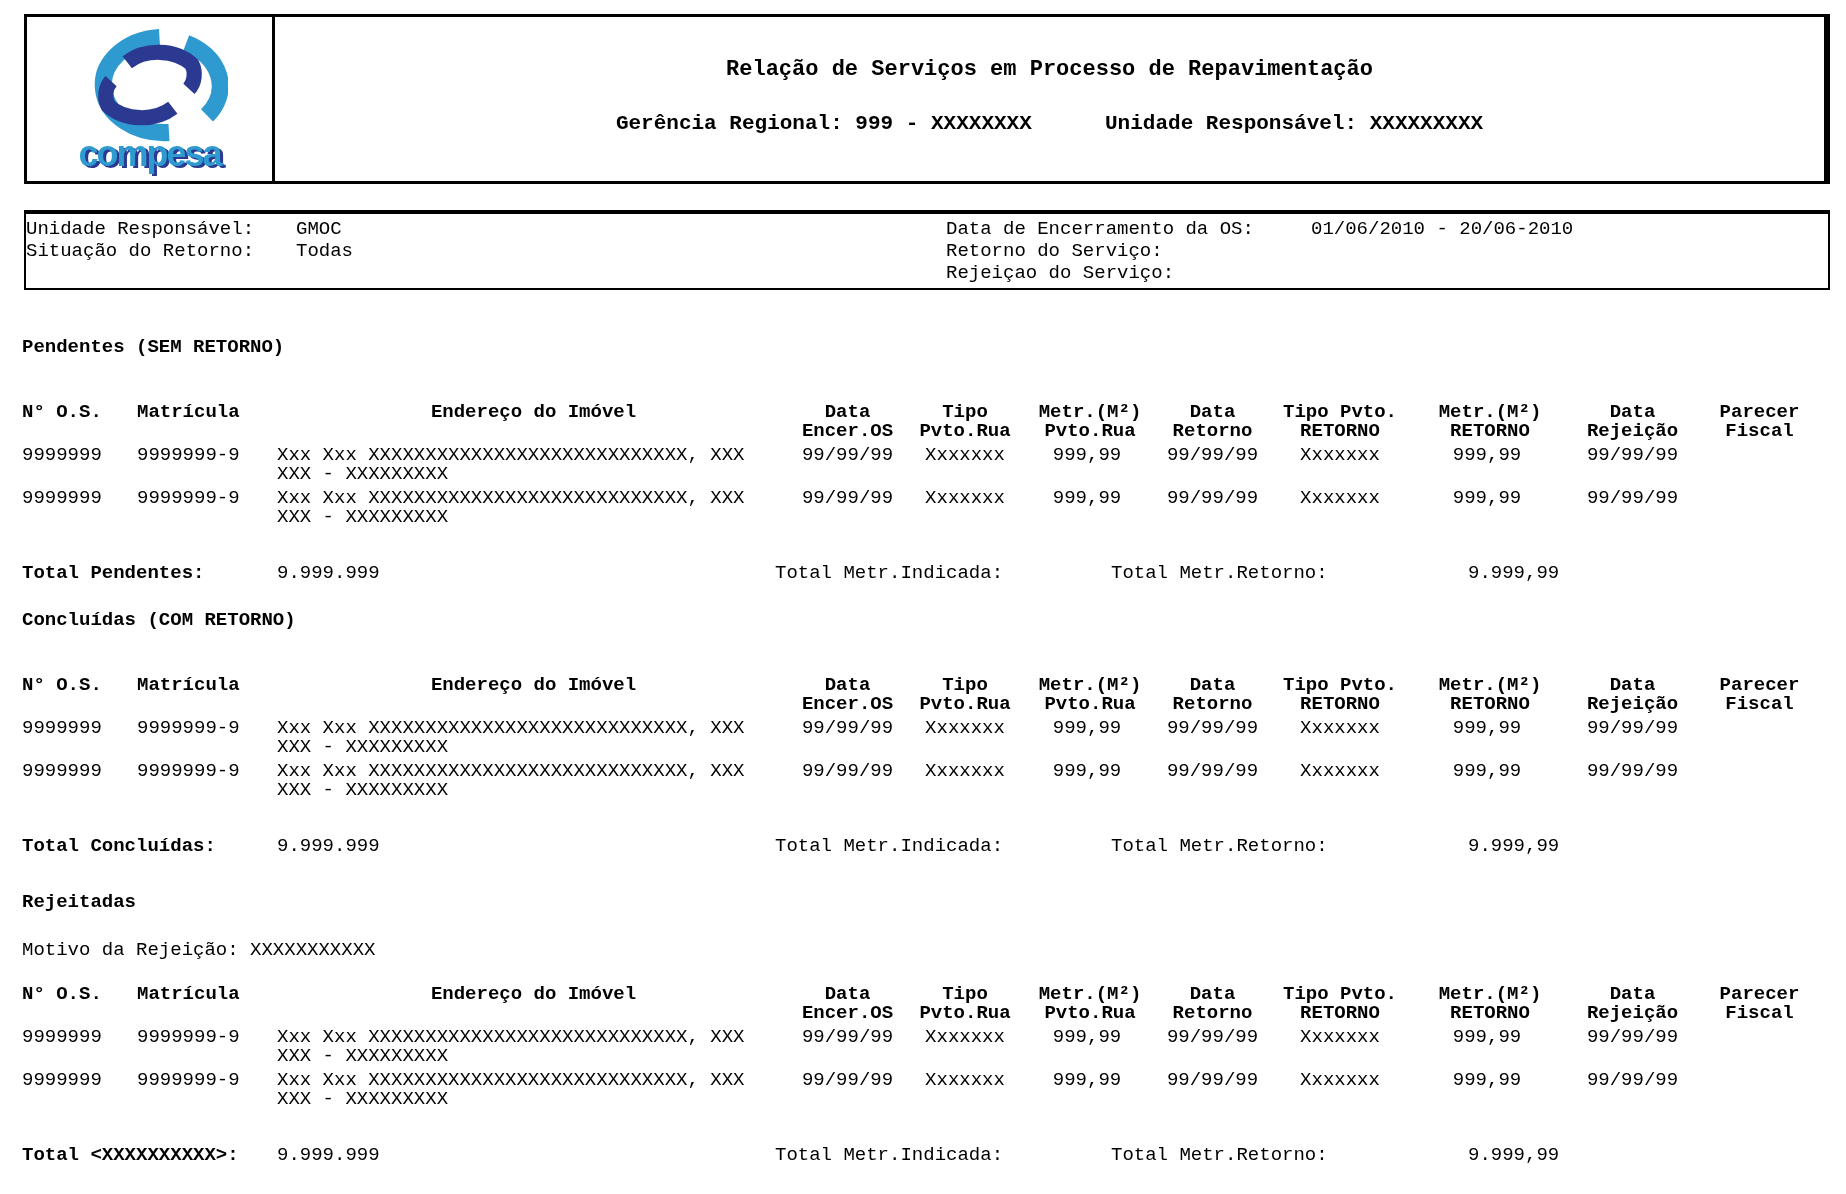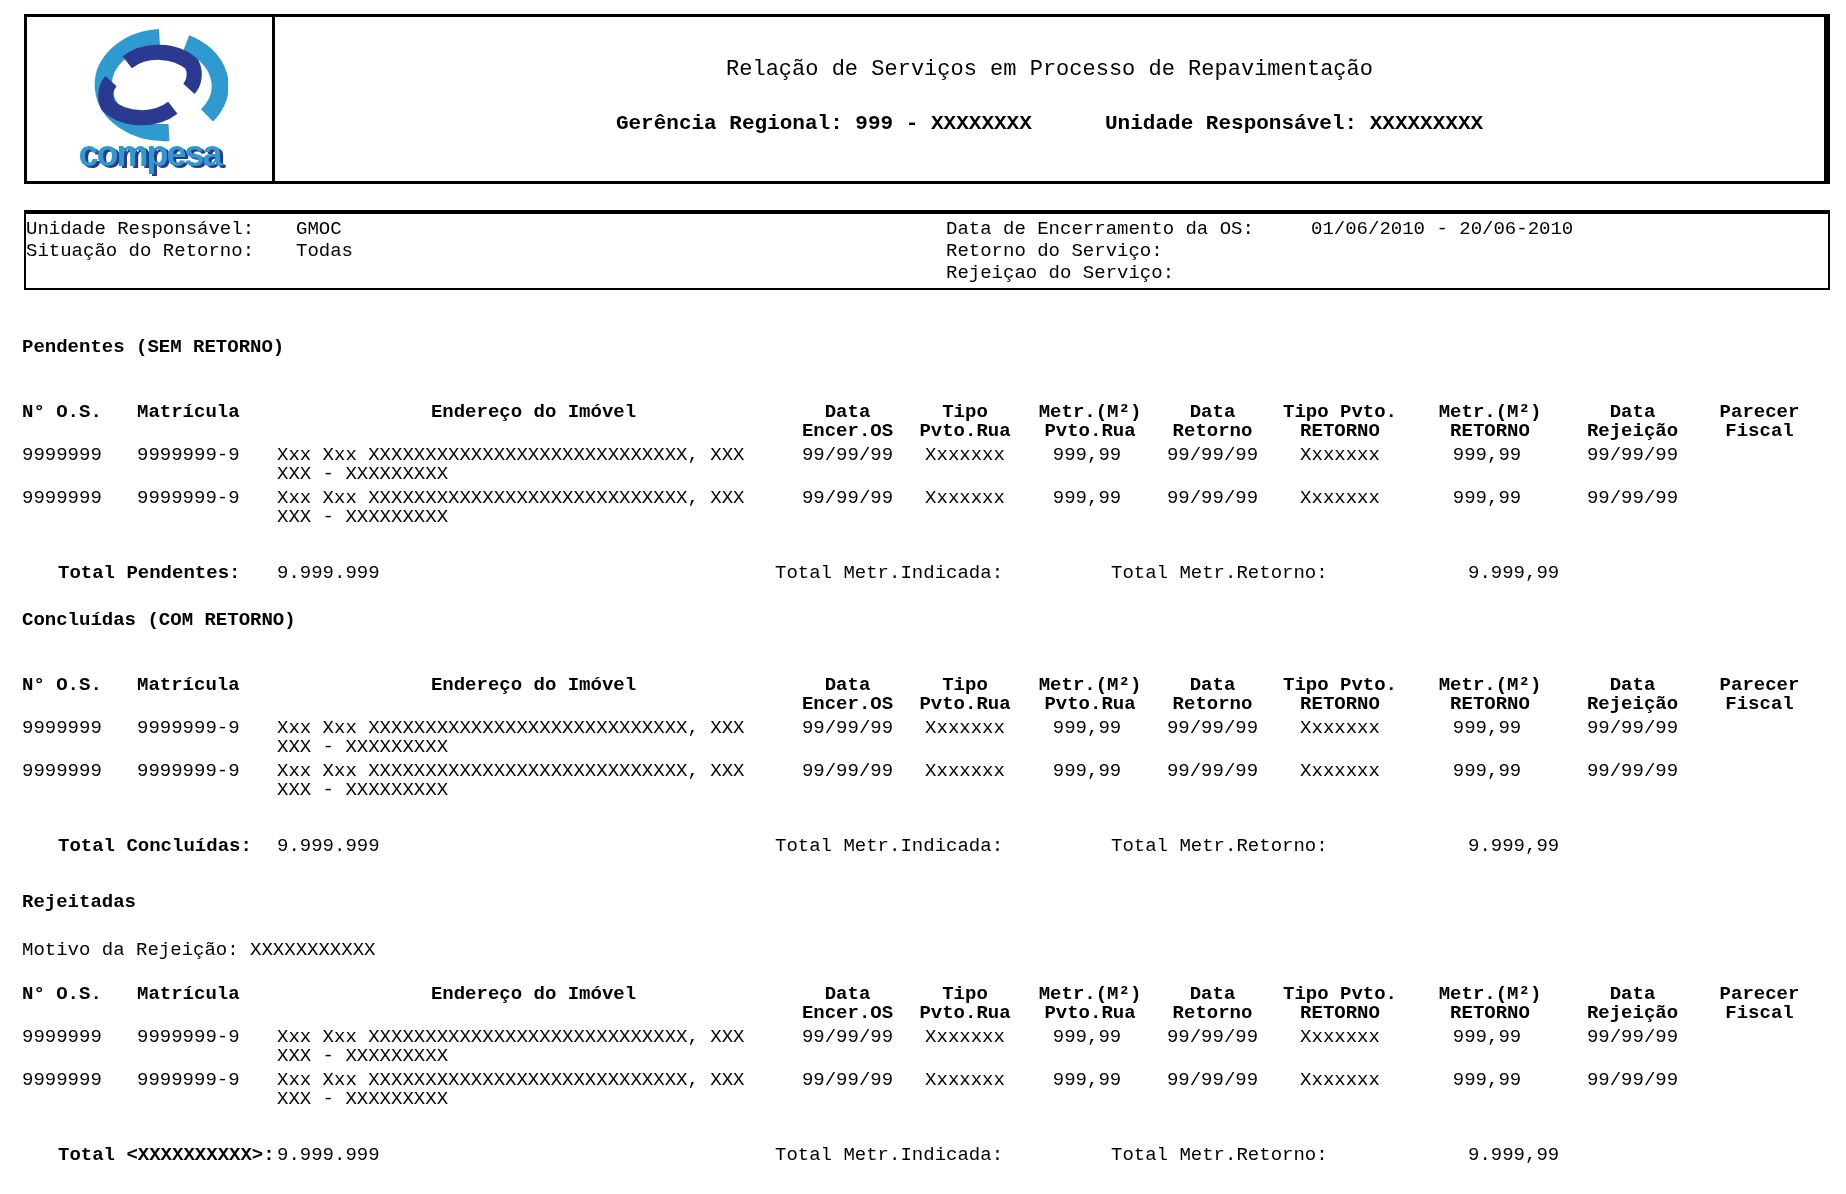--- a/index.html
+++ b/index.html
@@ -28,21 +28,21 @@
   }
   .logo-swirl { display: block; }
   .logo-word {
     font-family: "Liberation Sans", sans-serif;
     font-weight: bold; font-size: 36px; line-height: 40px; letter-spacing: -2px;
     color: #2E9AD0;
     text-shadow: 3px 2px 0 #2B3990;
     margin-top: -8px;
   }
   .title-cell { flex: 1; border-right: 3px solid #000; text-align: center; }
-  .report-title  { margin-top: 42px; font-size: 22px; font-weight: normal; line-height: 22px; }
+  .report-title  { margin-top: 42px; font-size: 22px; font-weight: bold; line-height: 22px; }
   .report-subtitle { margin-top: 32px; font-size: 21px; font-weight: bold; line-height: 22px; white-space: nowrap; }
   .report-subtitle .gap { display: inline-block; width: 48px; }
   .page-cell { width: 205px; text-align: center; font-weight: bold; font-size: 20px; }
   .pag   { margin-top: 24px; line-height: 20px; }
   .pdate { margin-top: 25px; line-height: 23px; }
   .ptime { line-height: 23px; }
   .pcode { margin-top: 20px; line-height: 20px; }
 
   
   .filter-box {
@@ -71,21 +71,21 @@
     grid-template-columns: 115px 140px 513px 115px 120px 130px 115px 140px 160px 125px 129px;
     align-items: start;
   }
   .thead { font-weight: bold; line-height: 19px; }
   .trow  { line-height: 19px; margin-top: 5px; }
   .ctr { text-align: center; }
   .rgt { text-align: center; padding-right: 6px; }
 
   .total-row { position: relative; margin-top: 36px; height: 22px; }
   .total-row span { position: absolute; top: 0; line-height: 20px; white-space: pre; }
-  .t-label    { left: 22px;  font-weight: bold; margin-left: 36px; }
+  .t-label    { left: 22px;  font-weight: bold; }
   .t-value    { left: 277px; }
   .t-mi-label { left: 775px; }
   .t-mi-value { left: 1085px; }
   .t-mr-label { left: 1111px; }
   .t-mr-value { left: 1468px; }
 </style>
 </head>
 <body>
 
 <div class="page">

